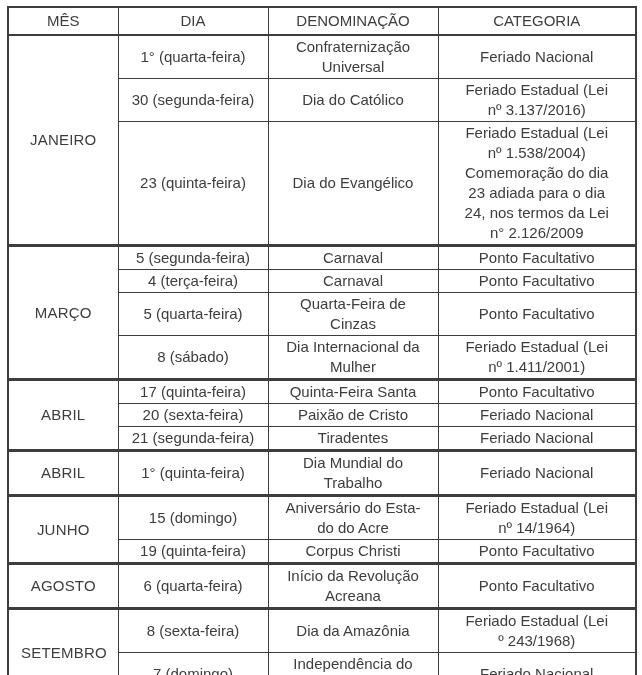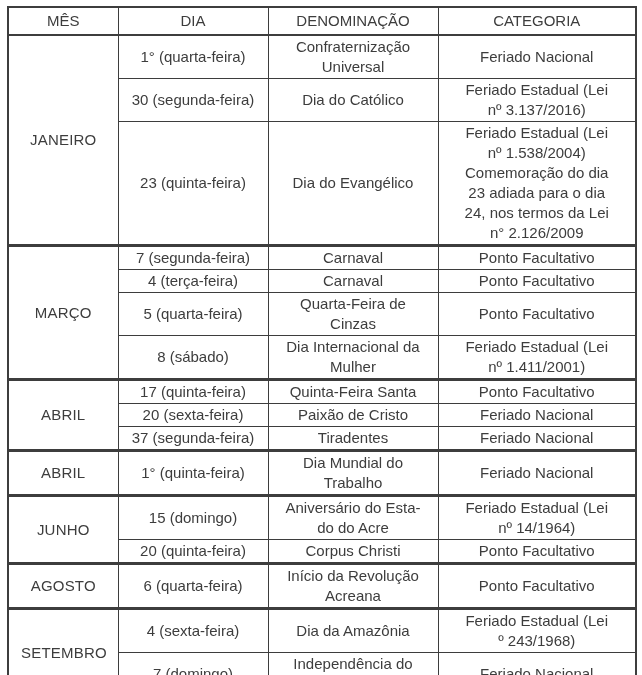--- a/index.html
+++ b/index.html
@@ -87,21 +87,21 @@
           <td>Dia do Evangélico</td>
           <td>Feriado Estadual (Lei
 nº 1.538/2004)
 Comemoração do dia
 23 adiada para o dia
 24, nos termos da Lei
 n° 2.126/2009</td>
         </tr>
         <tr class="group-start">
           <td rowspan="4" class="month">MARÇO</td>
-          <td>7 (segunda-feira)</td>
+          <td>5 (segunda-feira)</td>
           <td>Carnaval</td>
           <td>Ponto Facultativo</td>
         </tr>
         <tr>
           <td>4 (terça-feira)</td>
           <td>Carnaval</td>
           <td>Ponto Facultativo</td>
         </tr>
         <tr>
           <td>5 (quarta-feira)</td>
@@ -121,54 +121,54 @@
           <td>17 (quinta-feira)</td>
           <td>Quinta-Feira Santa</td>
           <td>Ponto Facultativo</td>
         </tr>
         <tr>
           <td>20 (sexta-feira)</td>
           <td>Paixão de Cristo</td>
           <td>Feriado Nacional</td>
         </tr>
         <tr>
-          <td>37 (segunda-feira)</td>
+          <td>21 (segunda-feira)</td>
           <td>Tiradentes</td>
           <td>Feriado Nacional</td>
         </tr>
         <tr class="group-start">
           <td rowspan="1" class="month">ABRIL</td>
           <td>1° (quinta-feira)</td>
           <td>Dia Mundial do
 Trabalho</td>
           <td>Feriado Nacional</td>
         </tr>
         <tr class="group-start">
           <td rowspan="2" class="month">JUNHO</td>
           <td>15 (domingo)</td>
           <td>Aniversário do Esta-
 do do Acre</td>
           <td>Feriado Estadual (Lei
 nº 14/1964)</td>
         </tr>
         <tr>
-          <td>20 (quinta-feira)</td>
+          <td>19 (quinta-feira)</td>
           <td>Corpus Christi</td>
           <td>Ponto Facultativo</td>
         </tr>
         <tr class="group-start">
           <td rowspan="1" class="month">AGOSTO</td>
           <td>6 (quarta-feira)</td>
           <td>Início da Revolução
 Acreana</td>
           <td>Ponto Facultativo</td>
         </tr>
         <tr class="group-start">
           <td rowspan="2" class="month">SETEMBRO</td>
-          <td>4 (sexta-feira)</td>
+          <td>8 (sexta-feira)</td>
           <td>Dia da Amazônia</td>
           <td>Feriado Estadual (Lei
 º 243/1968)</td>
         </tr>
         <tr>
           <td>7 (domingo)</td>
           <td>Independência do
 Brasil</td>
           <td>Feriado Nacional</td>
         </tr>

